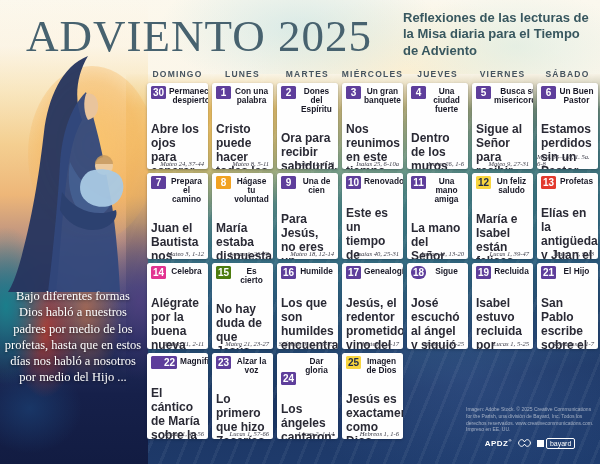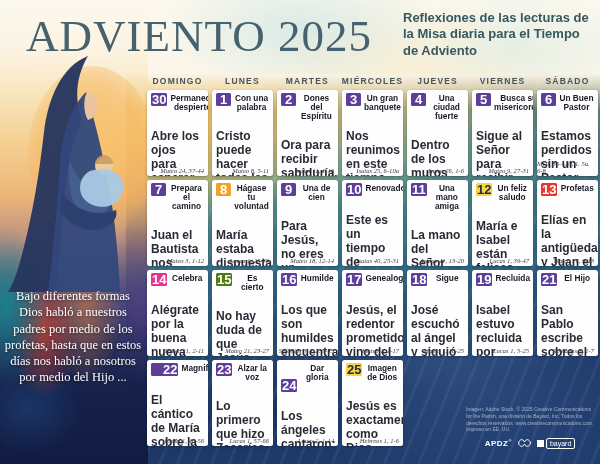--- a/index.html
+++ b/index.html
@@ -35,29 +35,29 @@
       rgba(22,32,74,1) 85%, rgba(18,28,66,1) 100%);}
   .madonna{position:absolute;left:0;top:42px;width:150px;height:250px;filter:blur(.5px);}
 
   
   .title{position:absolute;left:26px;top:14px;font-family:"Liberation Serif",serif;
     font-size:45px;line-height:1;color:#47626f;letter-spacing:1px;}
   .subtitle{position:absolute;left:403px;top:10px;width:192px;font-size:13px;
     font-weight:700;color:#38575f;line-height:1.25;}
 
   
-  .calendar{position:absolute;left:147px;top:76px;width:451px;}
+  .calendar{position:absolute;left:147px;top:69px;width:451px;}
   .weekdays{display:grid;grid-template-columns:repeat(7,1fr);gap:4px;margin-bottom:4px;}
   .weekday{text-align:center;font-size:8.5px;font-weight:700;letter-spacing:1.2px;color:#46545f;}
   .grid{display:grid;grid-template-columns:repeat(7,1fr);gap:4px;grid-auto-rows:86px;}
   .cell{position:relative;background:#fefefe;border-radius:2.5px;padding:3px 4px;
     box-shadow:0 1px 2.5px rgba(10,20,40,.35);overflow:hidden;}
   .cell-head{display:flex;align-items:flex-start;gap:3px;}
   .num{flex:0 0 auto;min-width:13px;height:13px;padding:0 1px;border-radius:1.5px;
-    color:#fff;font-size:13px;font-weight:700;display:flex;align-items:center;justify-content:center;}
+    color:#fff;font-size:10px;font-weight:700;display:flex;align-items:center;justify-content:center;}
   .cell-title{flex:1;text-align:center;font-size:8.3px;font-weight:700;color:#191927;
     line-height:1.08;padding-top:1px;}
   .cell-body{margin-top:17px;font-size:12px;line-height:1.18;color:#2a2a35;font-weight:bold;}
   .cell-ref{position:absolute;right:4px;bottom:2.5px;font-family:"Liberation Serif",serif;
     font-style:italic;font-size:6.6px;color:#3a3a46;}
 
   
   .quote{position:absolute;left:4px;top:288px;width:138px;text-align:center;color:#fff;
     font-family:"Liberation Serif",serif;font-size:12.5px;line-height:1.3;
     text-shadow:0 1px 3px rgba(0,0,0,.55);}
@@ -256,21 +256,21 @@
         <div class="cell">
           <div class="cell-head">
             <span class="num" style="background: rgb(94, 62, 155);">17</span>
             <span class="cell-title">Genealogía</span>
           </div>
           <div class="cell-body">Jesús, el redentor prometido vino del linaje desde Abraham a José.</div>
           <div class="cell-ref">Mateo 1, 1-17</div>
         </div>
         <div class="cell">
           <div class="cell-head">
-            <span class="num" style="background: rgb(94, 62, 155);">18</span>
+            <span class="num" style="background: rgb(94, 62, 155); border-radius: 6px;">18</span>
             <span class="cell-title">Sigue</span>
           </div>
           <div class="cell-body">José escuchó al ángel y siguió sus instrucciones. Escuchemos y sigamos a los santos mensajeros de Dios.</div>
           <div class="cell-ref">Mateo 1, 18-25</div>
         </div>
         <div class="cell">
           <div class="cell-head">
             <span class="num" style="background: rgb(94, 62, 155);">19</span>
             <span class="cell-title">Recluida</span>
           </div>

